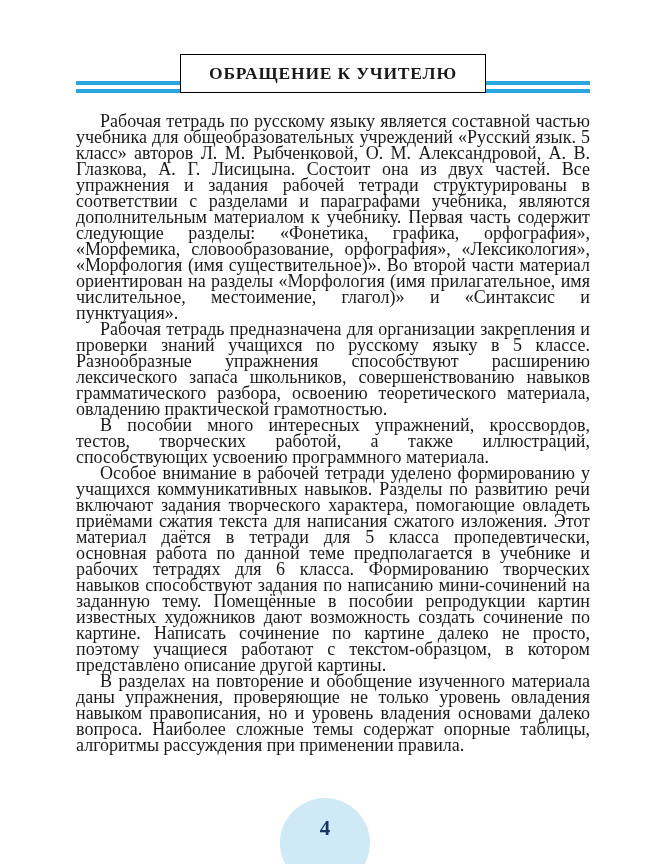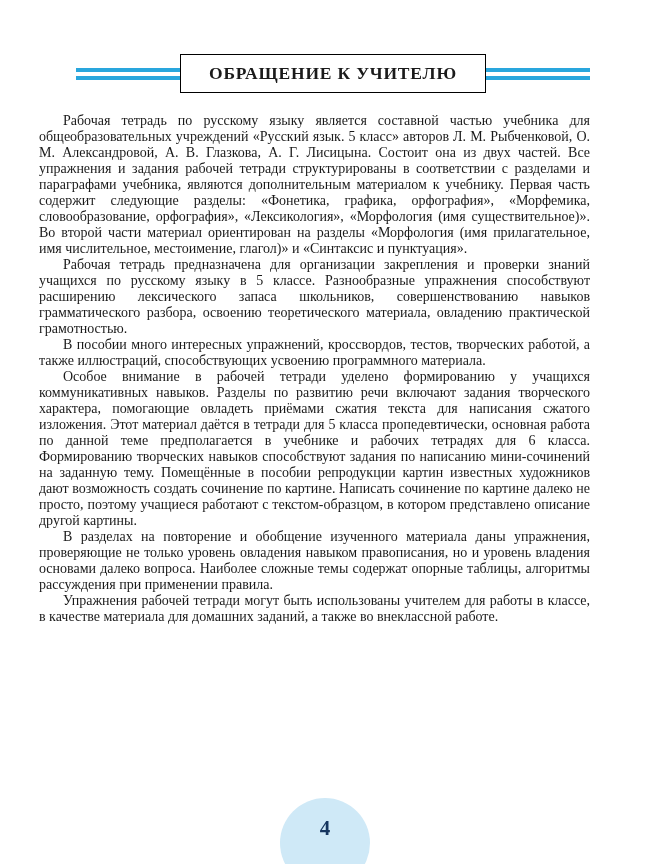--- a/index.html
+++ b/index.html
@@ -12,21 +12,21 @@
     width: 650px;
     height: 864px;
     margin: 0 auto;
     background: #ffffff;
     overflow: hidden;
     font-family: "Liberation Serif", serif;
     color: #1a1a1a;
   }
   .title-row {
     display: flex;
-    align-items: center;
+    align-items: flex-end;
     margin: 54px 60px 0 76px;
   }
   .rule {
     flex: 1;
     display: flex;
     flex-direction: column;
     gap: 4px;
   }
   .rule-line {
     height: 4px;
@@ -38,22 +38,22 @@
   }
   .title-box h1 {
     margin: 0;
     font-family: "Liberation Serif", serif;
     font-size: 17.5px;
     font-weight: 700;
     letter-spacing: 0.8px;
     white-space: nowrap;
   }
   .body-text {
-    margin: 20px 60px 0 39px;
-    font-size: 14px;
+    margin: 20px 60px 0 76px;
+    font-size: 18px;
     line-height: 16px;
     text-align: justify;
   }
   .body-text p {
     margin: 0;
     text-indent: 24px;
   }
   .footer {
     position: absolute;
     left: 0;
@@ -99,21 +99,20 @@
       <div class="rule-line"></div>
     </div>
   </div>
 
   <div class="body-text">
     <p>Рабочая тетрадь по русскому языку является составной частью учебника для общеобразовательных учреждений «Русский язык. 5 класс» авторов Л. М. Рыбченковой, О. М. Александровой, А. В. Глазкова, А. Г. Лисицына. Состоит она из двух частей. Все упражнения и задания рабочей тетради структурированы в соответствии с разделами и параграфами учебника, являются дополнительным материалом к учебнику. Первая часть содержит следующие разделы: «Фонетика, графика, орфография», «Морфемика, словообразование, орфография», «Лексикология», «Морфология (имя существительное)». Во второй части материал ориентирован на разделы «Морфология (имя прилагательное, имя числительное, местоимение, глагол)» и «Синтаксис и пунктуация».</p>
     <p>Рабочая тетрадь предназначена для организации закрепления и проверки знаний учащихся по русскому языку в 5 классе. Разнообразные упражнения способствуют расширению лексического запаса школьников, совершенствованию навыков грамматического разбора, освоению теоретического материала, овладению практической грамотностью.</p>
     <p>В пособии много интересных упражнений, кроссвордов, тестов, творческих работой, а также иллюстраций, способствующих усвоению программного материала.</p>
     <p>Особое внимание в рабочей тетради уделено формированию у учащихся коммуникативных навыков. Разделы по развитию речи включают задания творческого характера, помогающие овладеть приёмами сжатия текста для написания сжатого изложения. Этот материал даётся в тетради для 5 класса пропедевтически, основная работа по данной теме предполагается в учебнике и рабочих тетрадях для 6 класса. Формированию творческих навыков способствуют задания по написанию мини-сочинений на заданную тему. Помещённые в пособии репродукции картин известных художников дают возможность создать сочинение по картине. Написать сочинение по картине далеко не просто, поэтому учащиеся работают с текстом-образцом, в котором представлено описание другой картины.</p>
     <p>В разделах на повторение и обобщение изученного материала даны упражнения, проверяющие не только уровень овладения навыком правописания, но и уровень владения основами далеко вопроса. Наиболее сложные темы содержат опорные таблицы, алгоритмы рассуждения при применении правила.</p>
-    <p>Упражнения рабочей тетради могут быть использованы учителем для работы в классе, в качестве материала для домашних заданий, а также во внеклассной работе.</p>
   </div>
 
   <div class="footer">
     <div class="page-circle">
       <span>4</span>
     </div>
   </div>
 
 </div>
 

